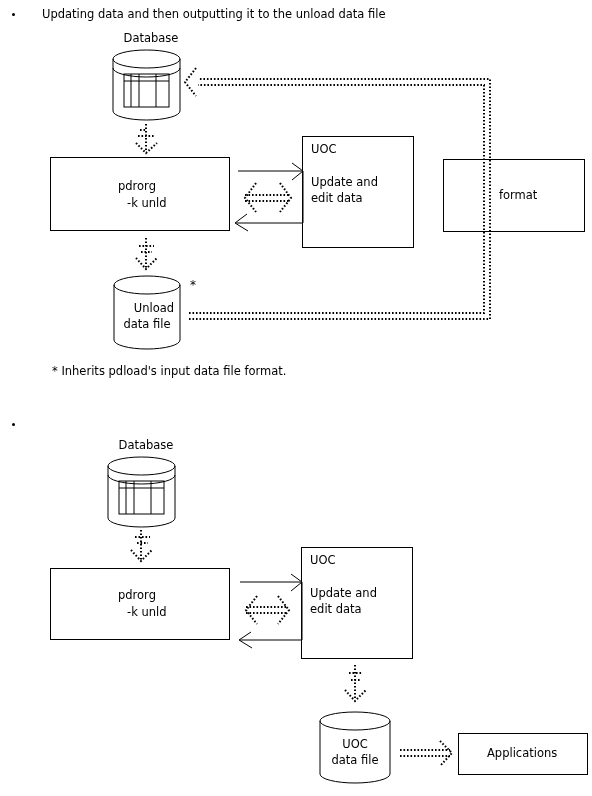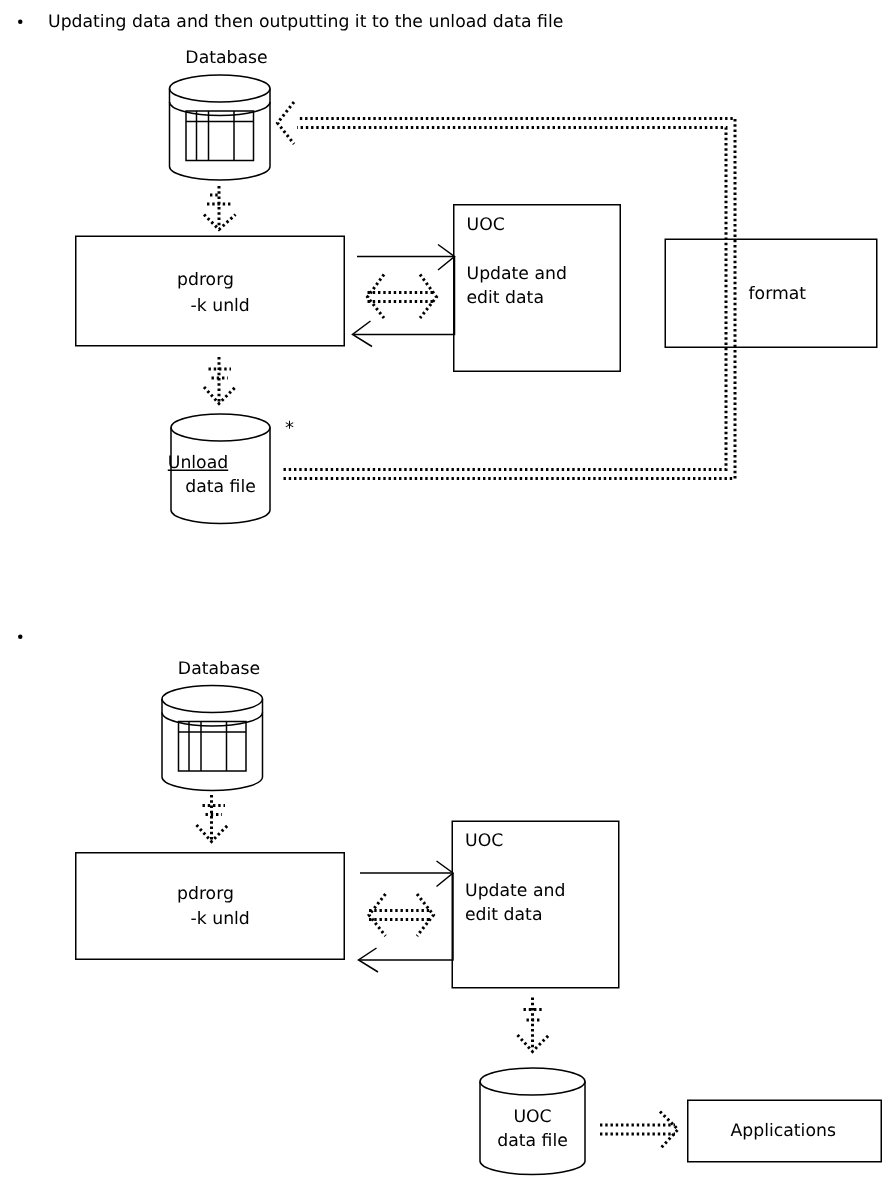--- a/index.html
+++ b/index.html
@@ -70,21 +70,21 @@
     height: 796px;
     pointer-events: none;
   }
 </style>
 </head>
 <body>
 
 <div id="page">
 
   <span class="bullet-dot" style="left:12px; top:13px;"></span>
-  <div class="bullet-line" style="left:32px; top:7px;">Updating data and then outputting it to the unload data file</div>
+  <div class="bullet-line" style="left:42px; top:7px;">Updating data and then outputting it to the unload data file</div>
 
   <div class="caption" style="left:113px; top:31px; width:76px;">Database</div>
 
   <svg class="svg-layer">
 
     <g fill="none" stroke="#000" stroke-width="1">
       <ellipse cx="146.5" cy="59" rx="33.5" ry="9"></ellipse>
       <path d="M113,59 L113,111 A33.5,9 0 0 0 180,111 L180,59"></path>
       <path d="M113,68 A33.5,9 0 0 0 180,68"></path>
 
@@ -196,25 +196,26 @@
   <div class="box-label" style="left:127px; top:196px;">-k unld</div>
 
   <div class="box" style="left:302px; top:136px; width:112px; height:112px;"></div>
   <div class="box-label" style="left:311px; top:142px;">UOC</div>
   <div class="box-label" style="left:311px; top:175px;">Update and</div>
   <div class="box-label" style="left:311px; top:191px;">edit data</div>
 
   <div class="box" style="left:443px; top:159px; width:142px; height:73px;"></div>
   <div class="box-label" style="left:499px; top:188px;">format</div>
 
-  <div class="caption" style="left:106px; top:301px; width:52px;text-decoration:underline;">Unload</div>
+  <div class="caption" style="left:128px; top:301px; width:52px;">Unload</div>
   <div class="caption" style="left:114px; top:317px; width:66px;">data file</div>
 
   <div class="star" style="left:190px; top:279px;">*</div>
 
+  <div class="note-line" style="left:52px; top:364px;">* Inherits pdload's input data file format.</div>
 
   <span class="bullet-dot" style="left:12px; top:423px;"></span>
 
   <div class="caption" style="left:108px; top:438px; width:76px;">Database</div>
 
   <div class="box" style="left:50px; top:568px; width:180px; height:72px;"></div>
   <div class="box-label" style="left:118px; top:588px;">pdrorg</div>
   <div class="box-label" style="left:127px; top:605px;">-k unld</div>
 
   <div class="box" style="left:301px; top:547px; width:112px; height:112px;"></div>

